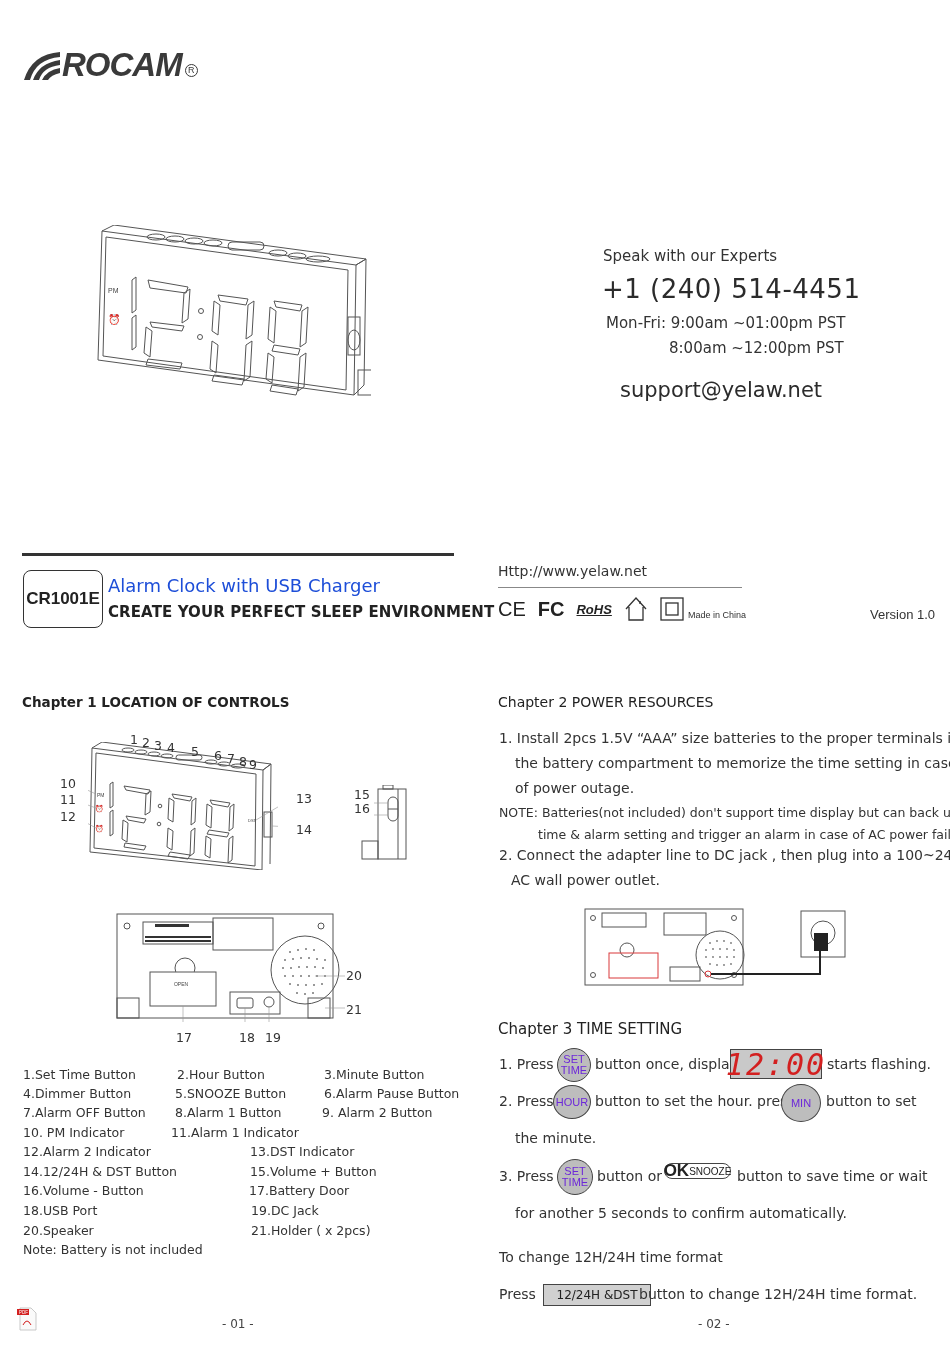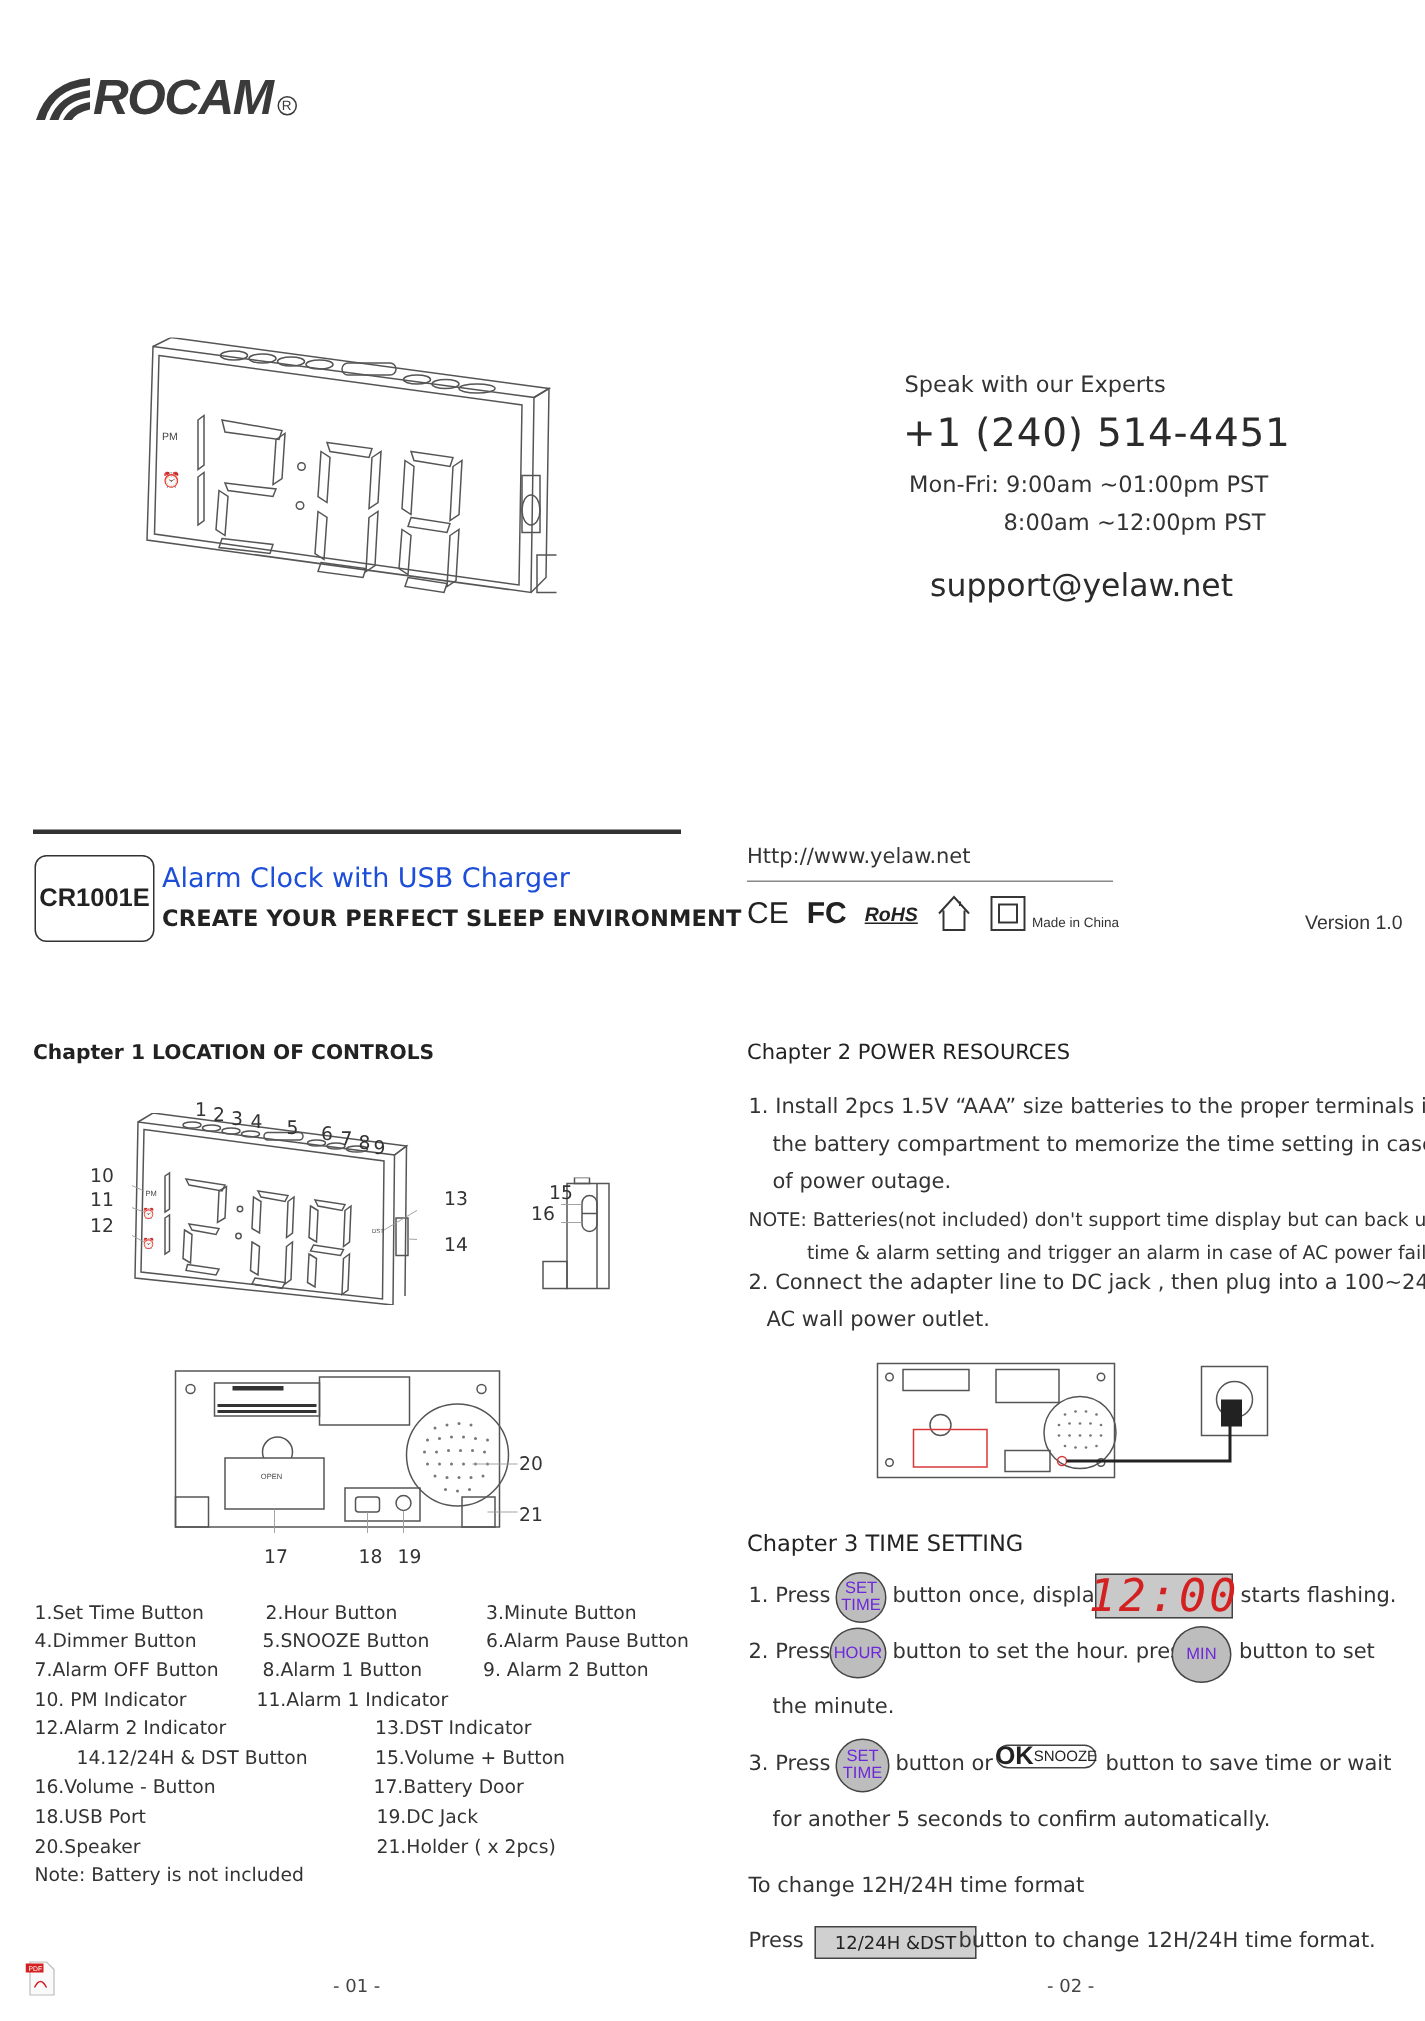--- a/index.html
+++ b/index.html
@@ -216,21 +216,21 @@
     <rect x="20" y="4" width="28" height="70"></rect>
     <line x1="40" y1="4" x2="40" y2="74"></line>
     <rect x="25" y="0" width="10" height="4"></rect>
     <rect x="30" y="12" width="10" height="24" rx="5"></rect>
     <line x1="30" y1="24" x2="40" y2="24"></line>
     <rect x="4" y="56" width="16" height="18"></rect>
     <line x1="16" y1="18" x2="30" y2="18" stroke="#999" stroke-width="0.6"></line>
     <line x1="16" y1="30" x2="30" y2="30" stroke="#999" stroke-width="0.6"></line>
   </g>
 </svg>
-<div class="abs num" style="left:366px;top:787px;text-align:right;">15</div>
+<div class="abs num" style="left:354px;top:787px;text-align:right;">15</div>
 <div class="abs num" style="left:354px;top:801px;">16</div>
 
 <svg class="abs" style="left:115px;top:912px;" width="250" height="110" viewBox="0 0 250 110">
   <g fill="none" stroke="#555" stroke-width="1">
     <rect x="2" y="2" width="216" height="104"></rect>
     <circle cx="12" cy="14" r="3"></circle>
       <circle cx="206" cy="14" r="3"></circle>
     <rect x="28" y="10" width="70" height="22" fill="#fff"></rect>
     <rect x="98" y="6" width="60" height="32"></rect>
     <circle cx="190" cy="58" r="34"></circle>
@@ -300,21 +300,21 @@
 <div class="abs legend" style="left:23px;top:1086px;">4.Dimmer Button</div>
 <div class="abs legend" style="left:175px;top:1086px;">5.SNOOZE Button</div>
 <div class="abs legend" style="left:324px;top:1086px;">6.Alarm Pause Button</div>
 <div class="abs legend" style="left:23px;top:1105px;">7.Alarm OFF Button</div>
 <div class="abs legend" style="left:175px;top:1105px;">8.Alarm 1 Button</div>
 <div class="abs legend" style="left:322px;top:1105px;">9. Alarm 2 Button</div>
 <div class="abs legend" style="left:23px;top:1125px;">10. PM Indicator</div>
 <div class="abs legend" style="left:171px;top:1125px;">11.Alarm 1 Indicator</div>
 <div class="abs legend" style="left:23px;top:1144px;">12.Alarm 2 Indicator</div>
 <div class="abs legend" style="left:250px;top:1144px;">13.DST Indicator</div>
-<div class="abs legend" style="left:23px;top:1164px;margin-left:28px;">14.12/24H &amp; DST Button</div>
+<div class="abs legend" style="left:23px;top:1164px;">14.12/24H &amp; DST Button</div>
 <div class="abs legend" style="left:250px;top:1164px;">15.Volume + Button</div>
 <div class="abs legend" style="left:23px;top:1183px;">16.Volume - Button</div>
 <div class="abs legend" style="left:249px;top:1183px;">17.Battery Door</div>
 <div class="abs legend" style="left:23px;top:1203px;">18.USB Port</div>
 <div class="abs legend" style="left:251px;top:1203px;">19.DC Jack</div>
 <div class="abs legend" style="left:23px;top:1223px;">20.Speaker</div>
 <div class="abs legend" style="left:251px;top:1223px;">21.Holder ( x 2pcs)</div>
 <div class="abs legend" style="left:23px;top:1242px;">Note: Battery is not included</div>
 
 <div class="abs ch-heading ch2">Chapter 2 POWER RESOURCES</div>

